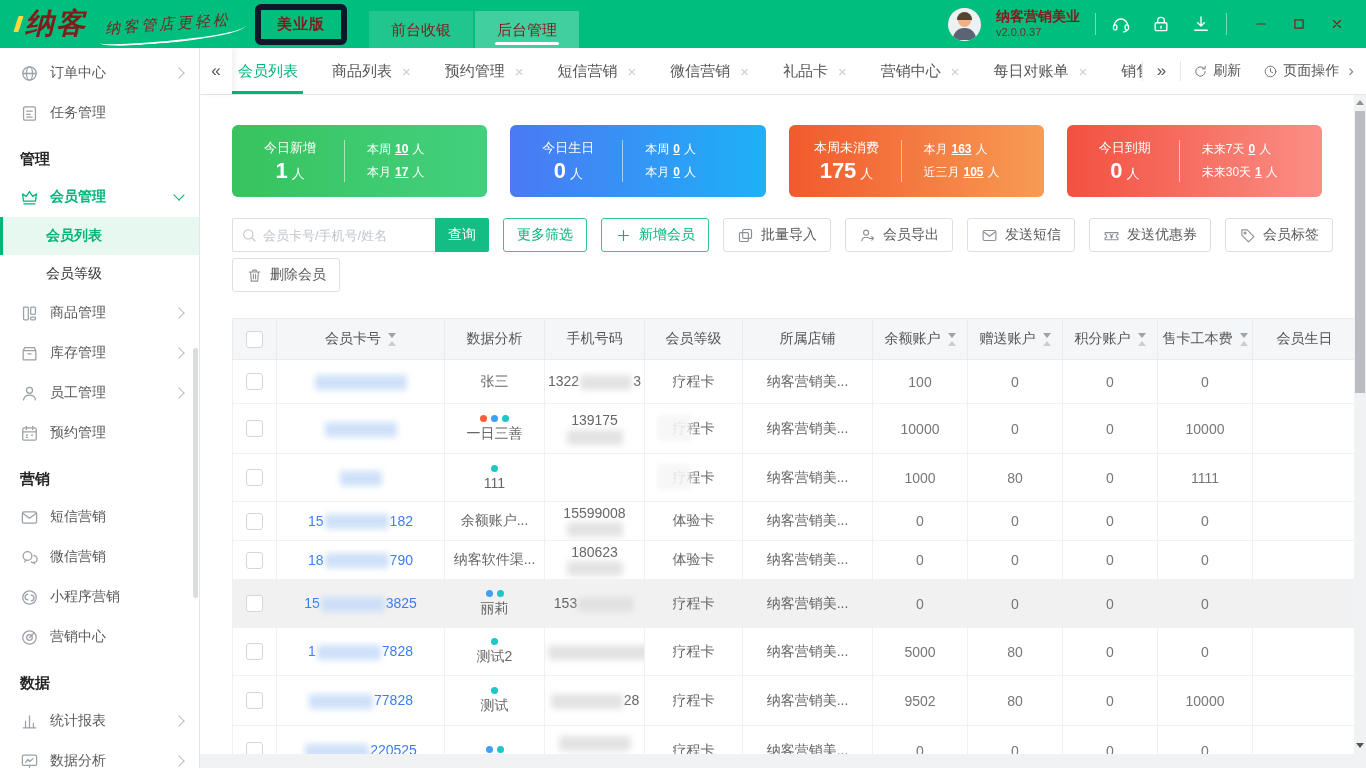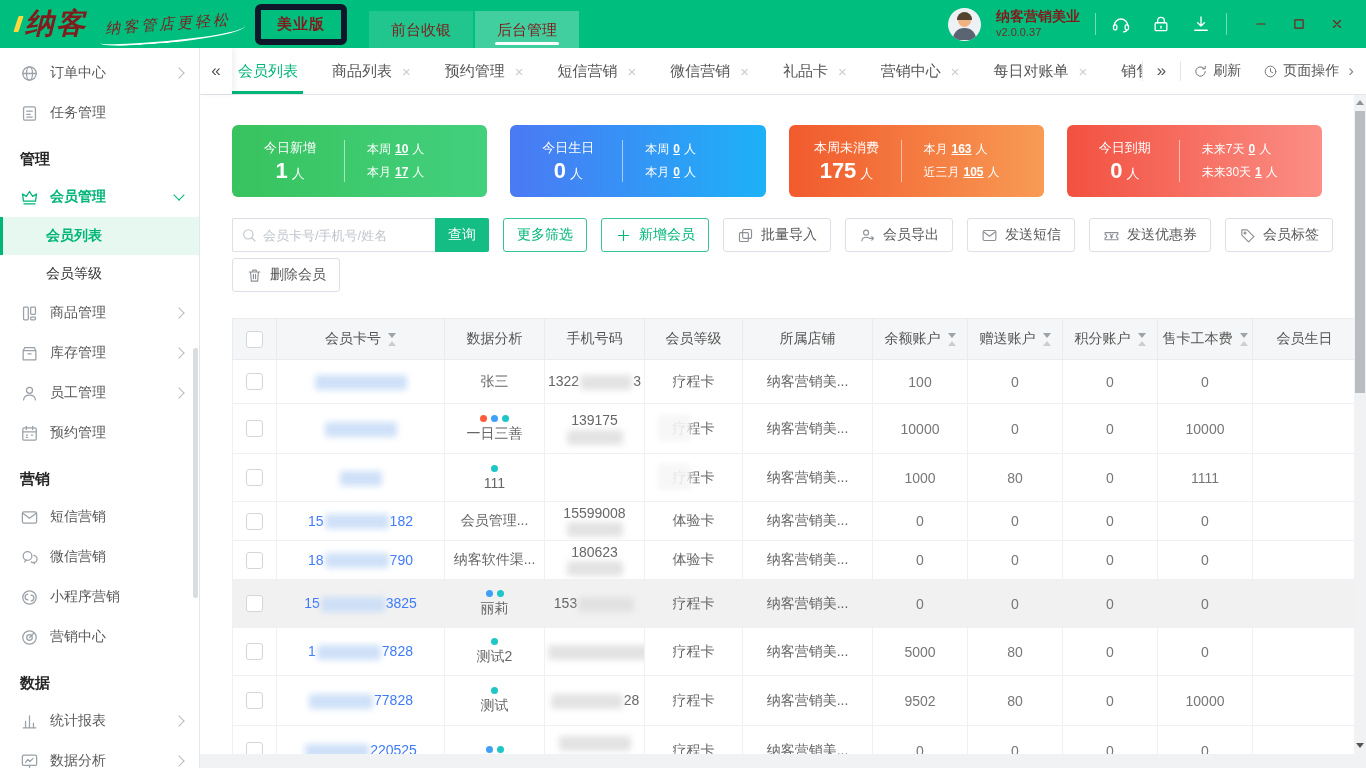--- a/index.html
+++ b/index.html
@@ -631,21 +631,21 @@
                 <td><span class="num">1000</span></td>
                 <td><span class="num">80</span></td>
                 <td><span class="num">0</span></td>
                 <td><span class="num">1111</span></td>
                 <td><span class="num"></span></td>
               </tr>
               <tr style="height: 39px;">
                 <td><span class="cb"></span></td>
                 <td><span class="lk"><span>15</span><span class="patch bl" style="width: 64px;"></span><span>182</span></span></td>
                 <td>
-                  <div>会员管理...</div>
+                  <div>余额账户...</div>
                 </td>
                 <td><span><span>15599008</span><span class="patch gy" style="width: 56px;"></span></span></td>
                 <td><span class="lvl">体验卡</span></td>
                 <td><span>纳客营销美...</span></td>
                 <td><span class="num">0</span></td>
                 <td><span class="num">0</span></td>
                 <td><span class="num">0</span></td>
                 <td><span class="num">0</span></td>
                 <td><span class="num"></span></td>
               </tr>

